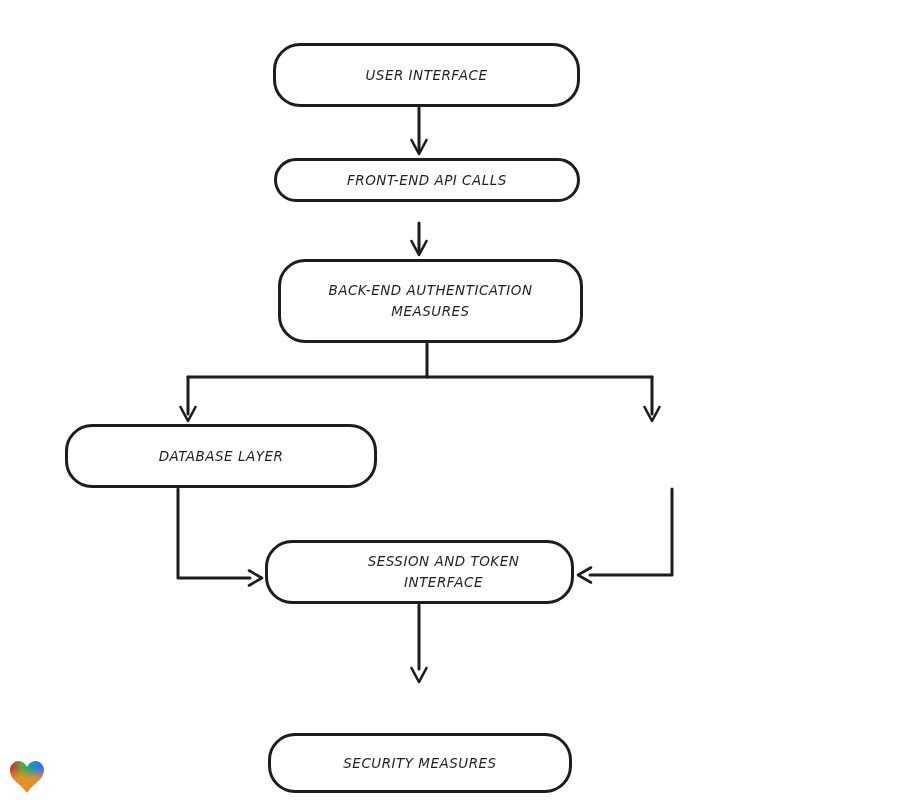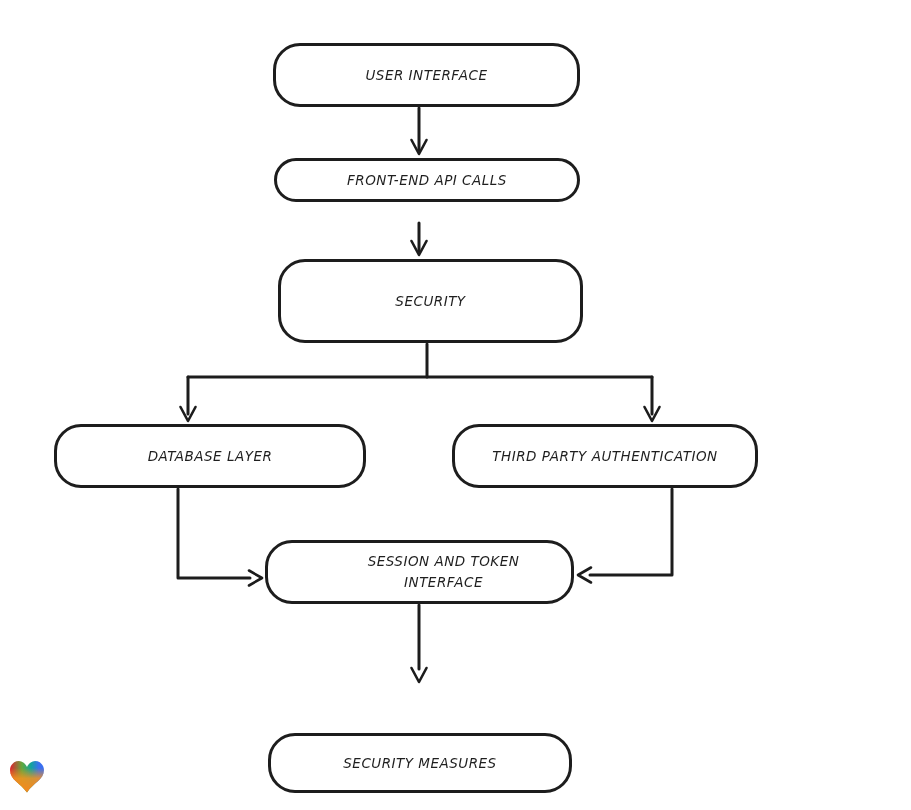--- a/index.html
+++ b/index.html
@@ -45,21 +45,21 @@
     font-style: italic;
     font-size: 13.5px;
     line-height: 1.55;
     letter-spacing: 0.5px;
     color: #1f1f1f;
   }
   .node .ln { display: block; white-space: nowrap; }
   .n1 { left: 273px; top: 43px;  width: 307px; height: 64px; }
   .n2 { left: 274px; top: 158px; width: 306px; height: 44px; }
   .n3 { left: 278px; top: 259px; width: 305px; height: 84px; }
-  .n4 { left: 54px;  top: 424px; width: 312px; height: 64px; }
+  .n4 { left: 65px;  top: 424px; width: 312px; height: 64px; }
   .n5 { left: 452px; top: 424px; width: 306px; height: 64px; }
   .n6 { left: 265px; top: 540px; width: 309px; height: 64px; padding-left: 48px; }
   .n7 { left: 268px; top: 687px; width: 304px; height: 60px; margin-top: 46px; }
   .logo {
     position: absolute;
     left: 10px;
     top: 761px;
     width: 34px;
     height: 32px;
     filter: blur(0.6px);
@@ -117,32 +117,29 @@
     <span class="ln">USER INTERFACE</span>
     <span class="ln"></span>
   </div>
 
   <div class="node n2">
     <span class="ln">FRONT-END API CALLS</span>
     <span class="ln"></span>
   </div>
 
   <div class="node n3">
-    <span class="ln">SECURITY</span>
+    <span class="ln">BACK-END AUTHENTICATION</span>
+    <span class="ln">MEASURES</span>
   </div>
 
   <div class="node n4">
     <span class="ln">DATABASE LAYER</span>
     <span class="ln"></span>
   </div>
 
-  <div class="node n5">
-    <span class="ln">THIRD PARTY AUTHENTICATION</span>
-    <span class="ln"></span>
-  </div>
 
   <div class="node n6">
     <span class="ln">SESSION AND TOKEN</span>
     <span class="ln">INTERFACE</span>
   </div>
 
   <div class="node n7">
     <span class="ln">SECURITY MEASURES</span>
     <span class="ln"></span>
   </div>

